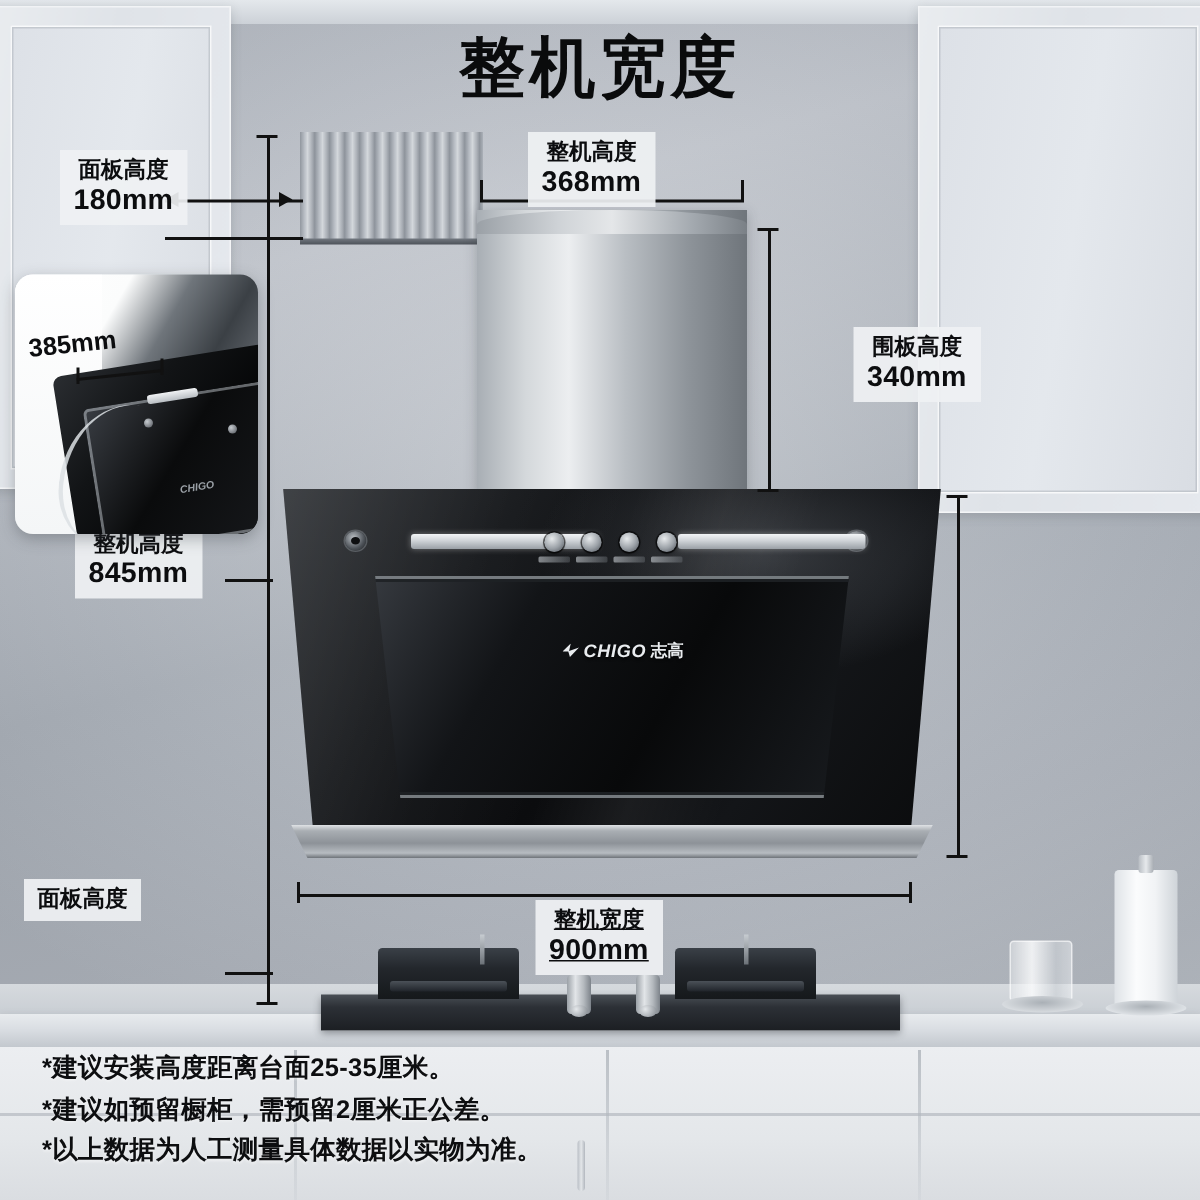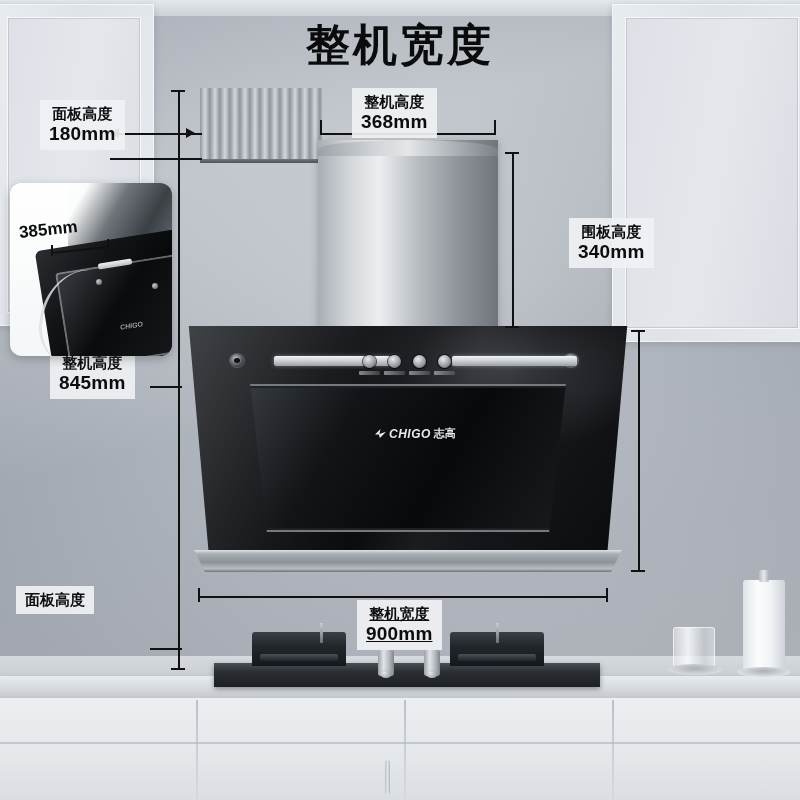--- a/index.html
+++ b/index.html
@@ -493,14 +493,19 @@
     <div class="inset-dot" style="left:142px; top:100px;"></div>
     <div class="inset-logo">CHIGO</div>
     <div class="inset-dim-line"></div>
     <div class="inset-dim-cap" style="left:41px; top:62px;"></div>
     <div class="inset-dim-cap" style="left:97px; top:56px;"></div>
     <div class="inset-dim-text">385mm</div>
   </div>
 
   <div class="title">整机宽度</div>
 
+  <div class="notes">
+    <div>*建议安装高度距离台面25-35厘米。</div>
+    <div>*建议如预留橱柜，需预留2厘米正公差。</div>
+    <div>*以上数据为人工测量具体数据以实物为准。</div>
+  </div>
 
 </div>
 
 </body></html>

